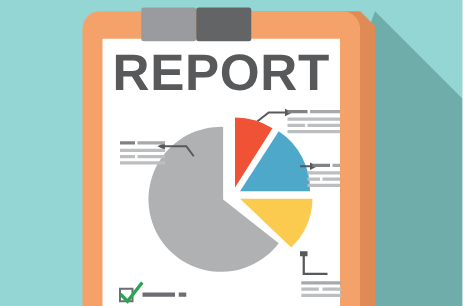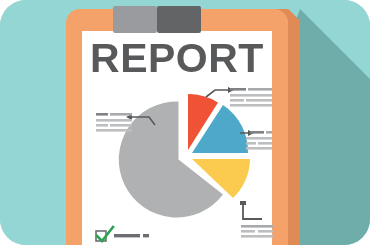--- a/index.html
+++ b/index.html
@@ -9,21 +9,20 @@
   }
   body {
     font-family: "Liberation Sans", sans-serif;
   }
   #scene {
     position: relative;
     width: 370px;
     height: 245px;
     overflow: hidden;
     background: #93d6d4;
-    border-radius: 26px;
   }
   #scene svg {
     display: block;
   }
   .report-title {
     font-family: "Liberation Sans", sans-serif;
     font-weight: bold;
     font-size: 41px;
     letter-spacing: 0.5px;
     fill: #58595b;

